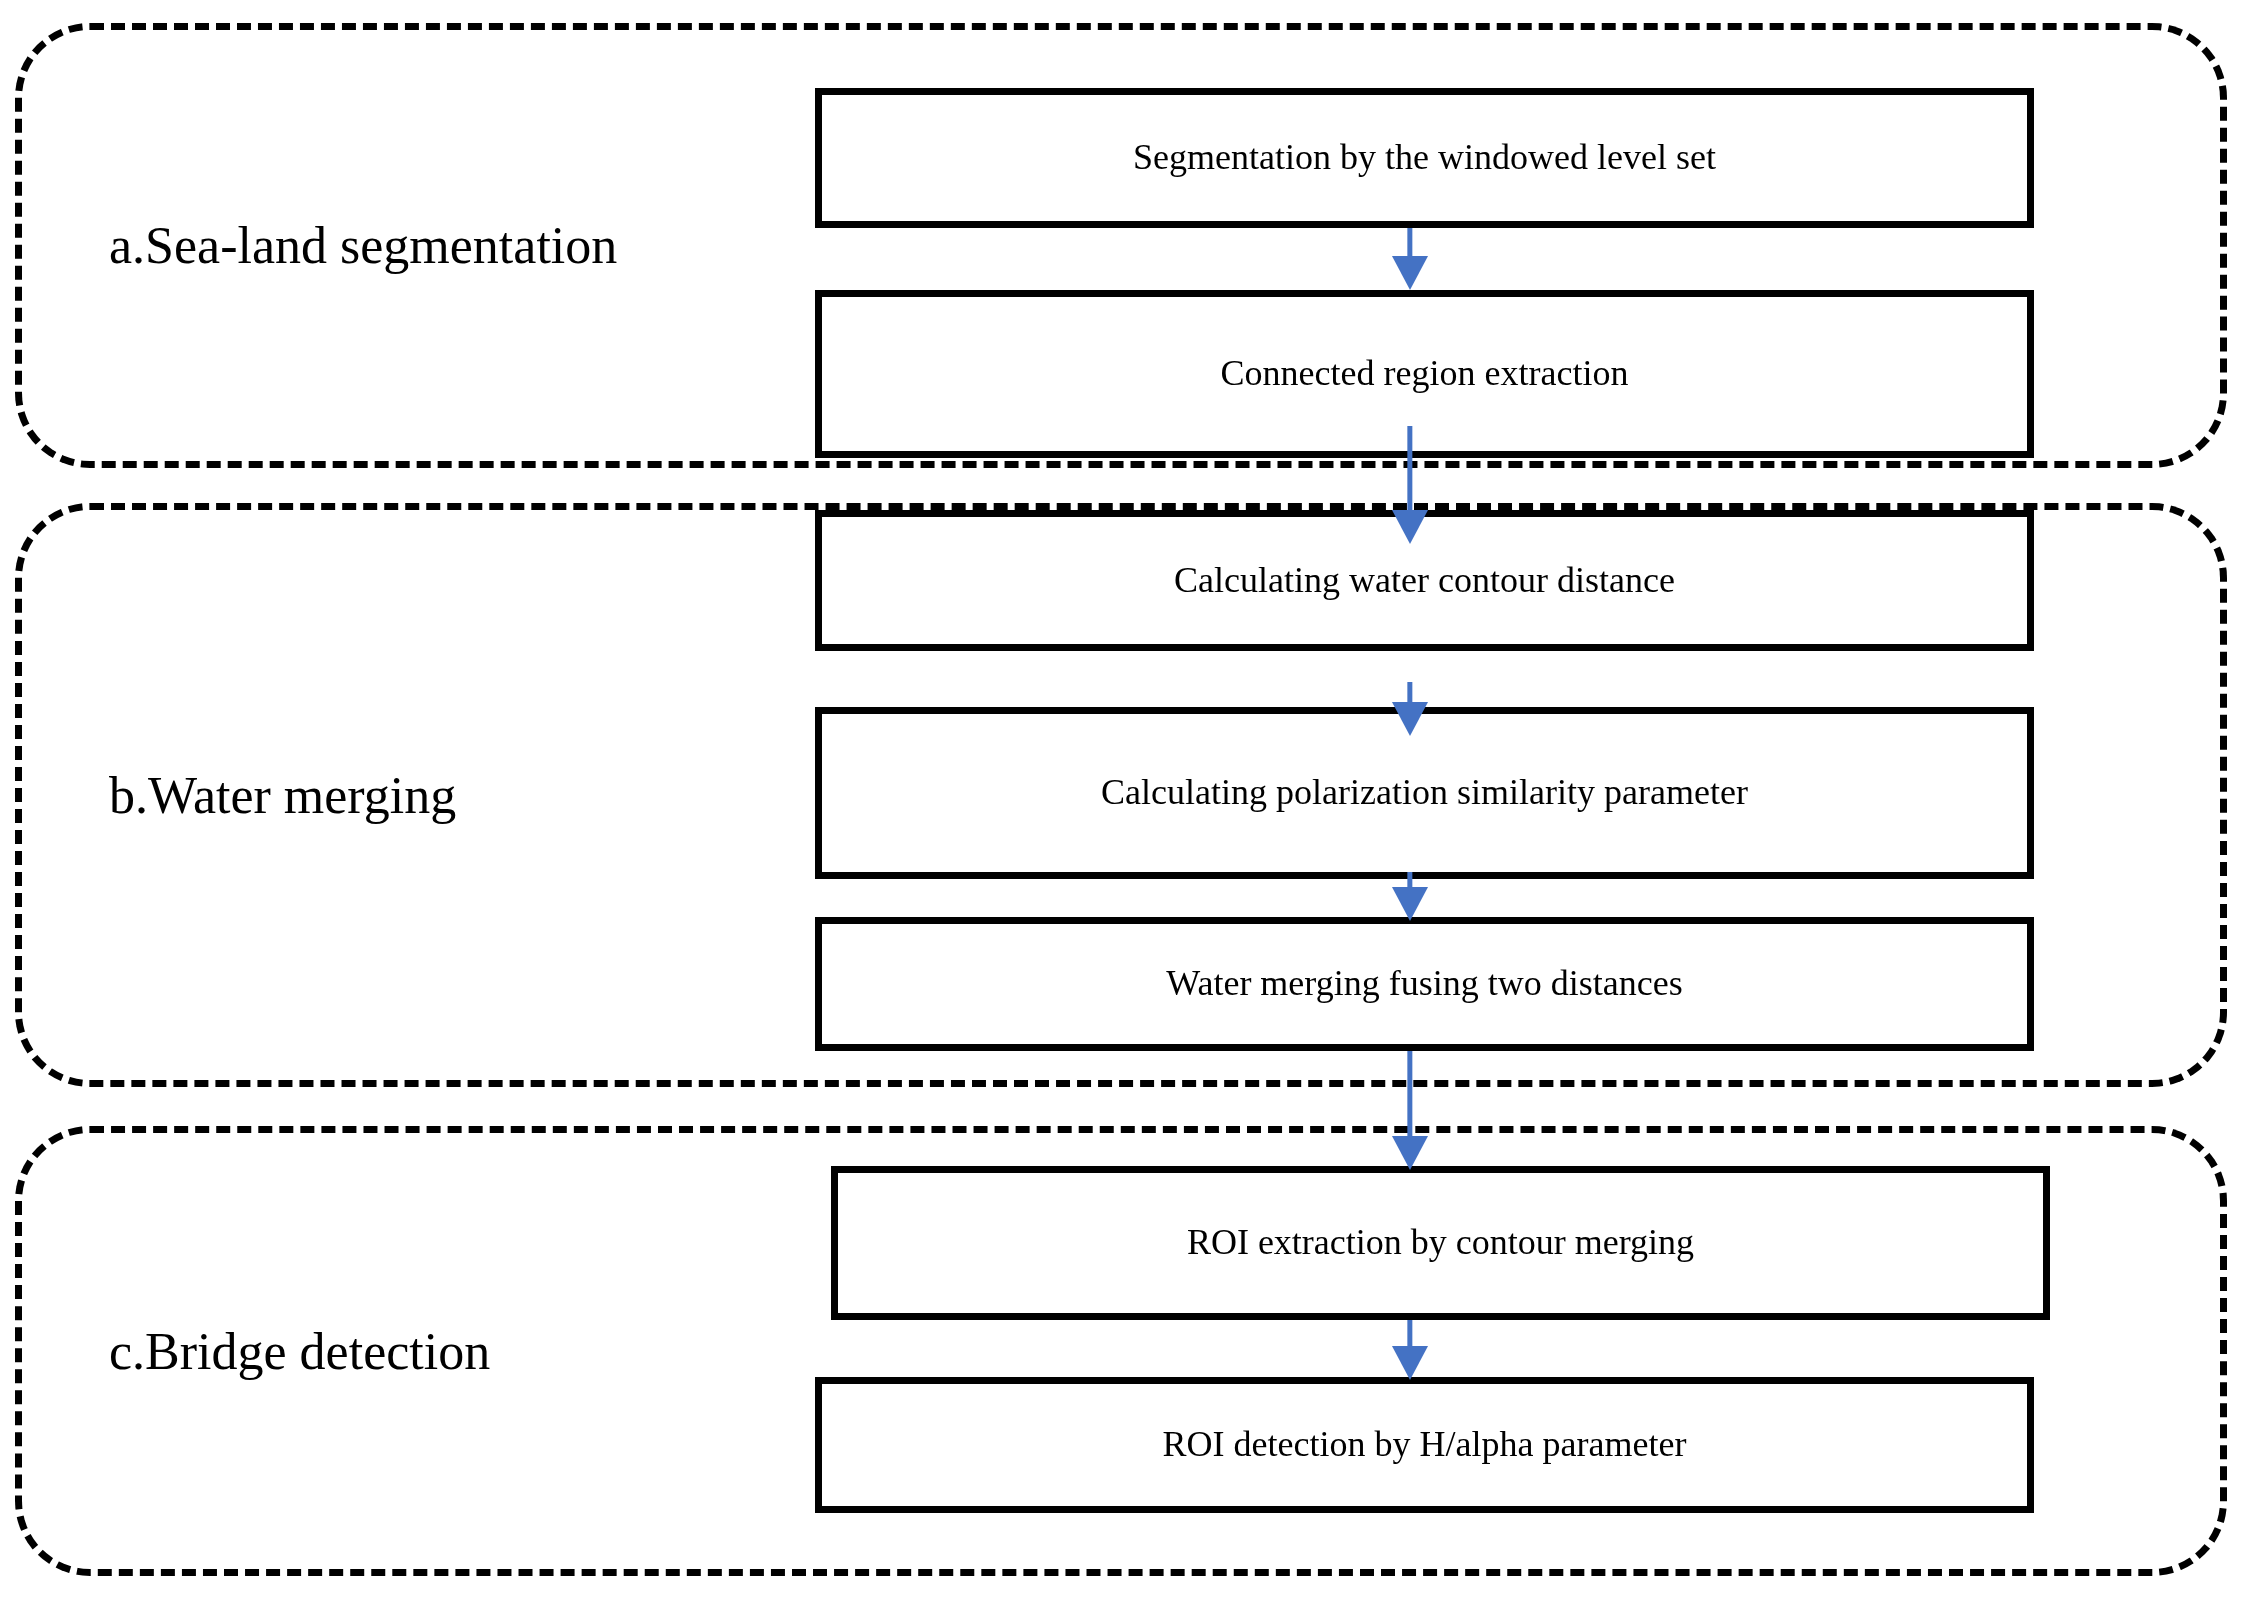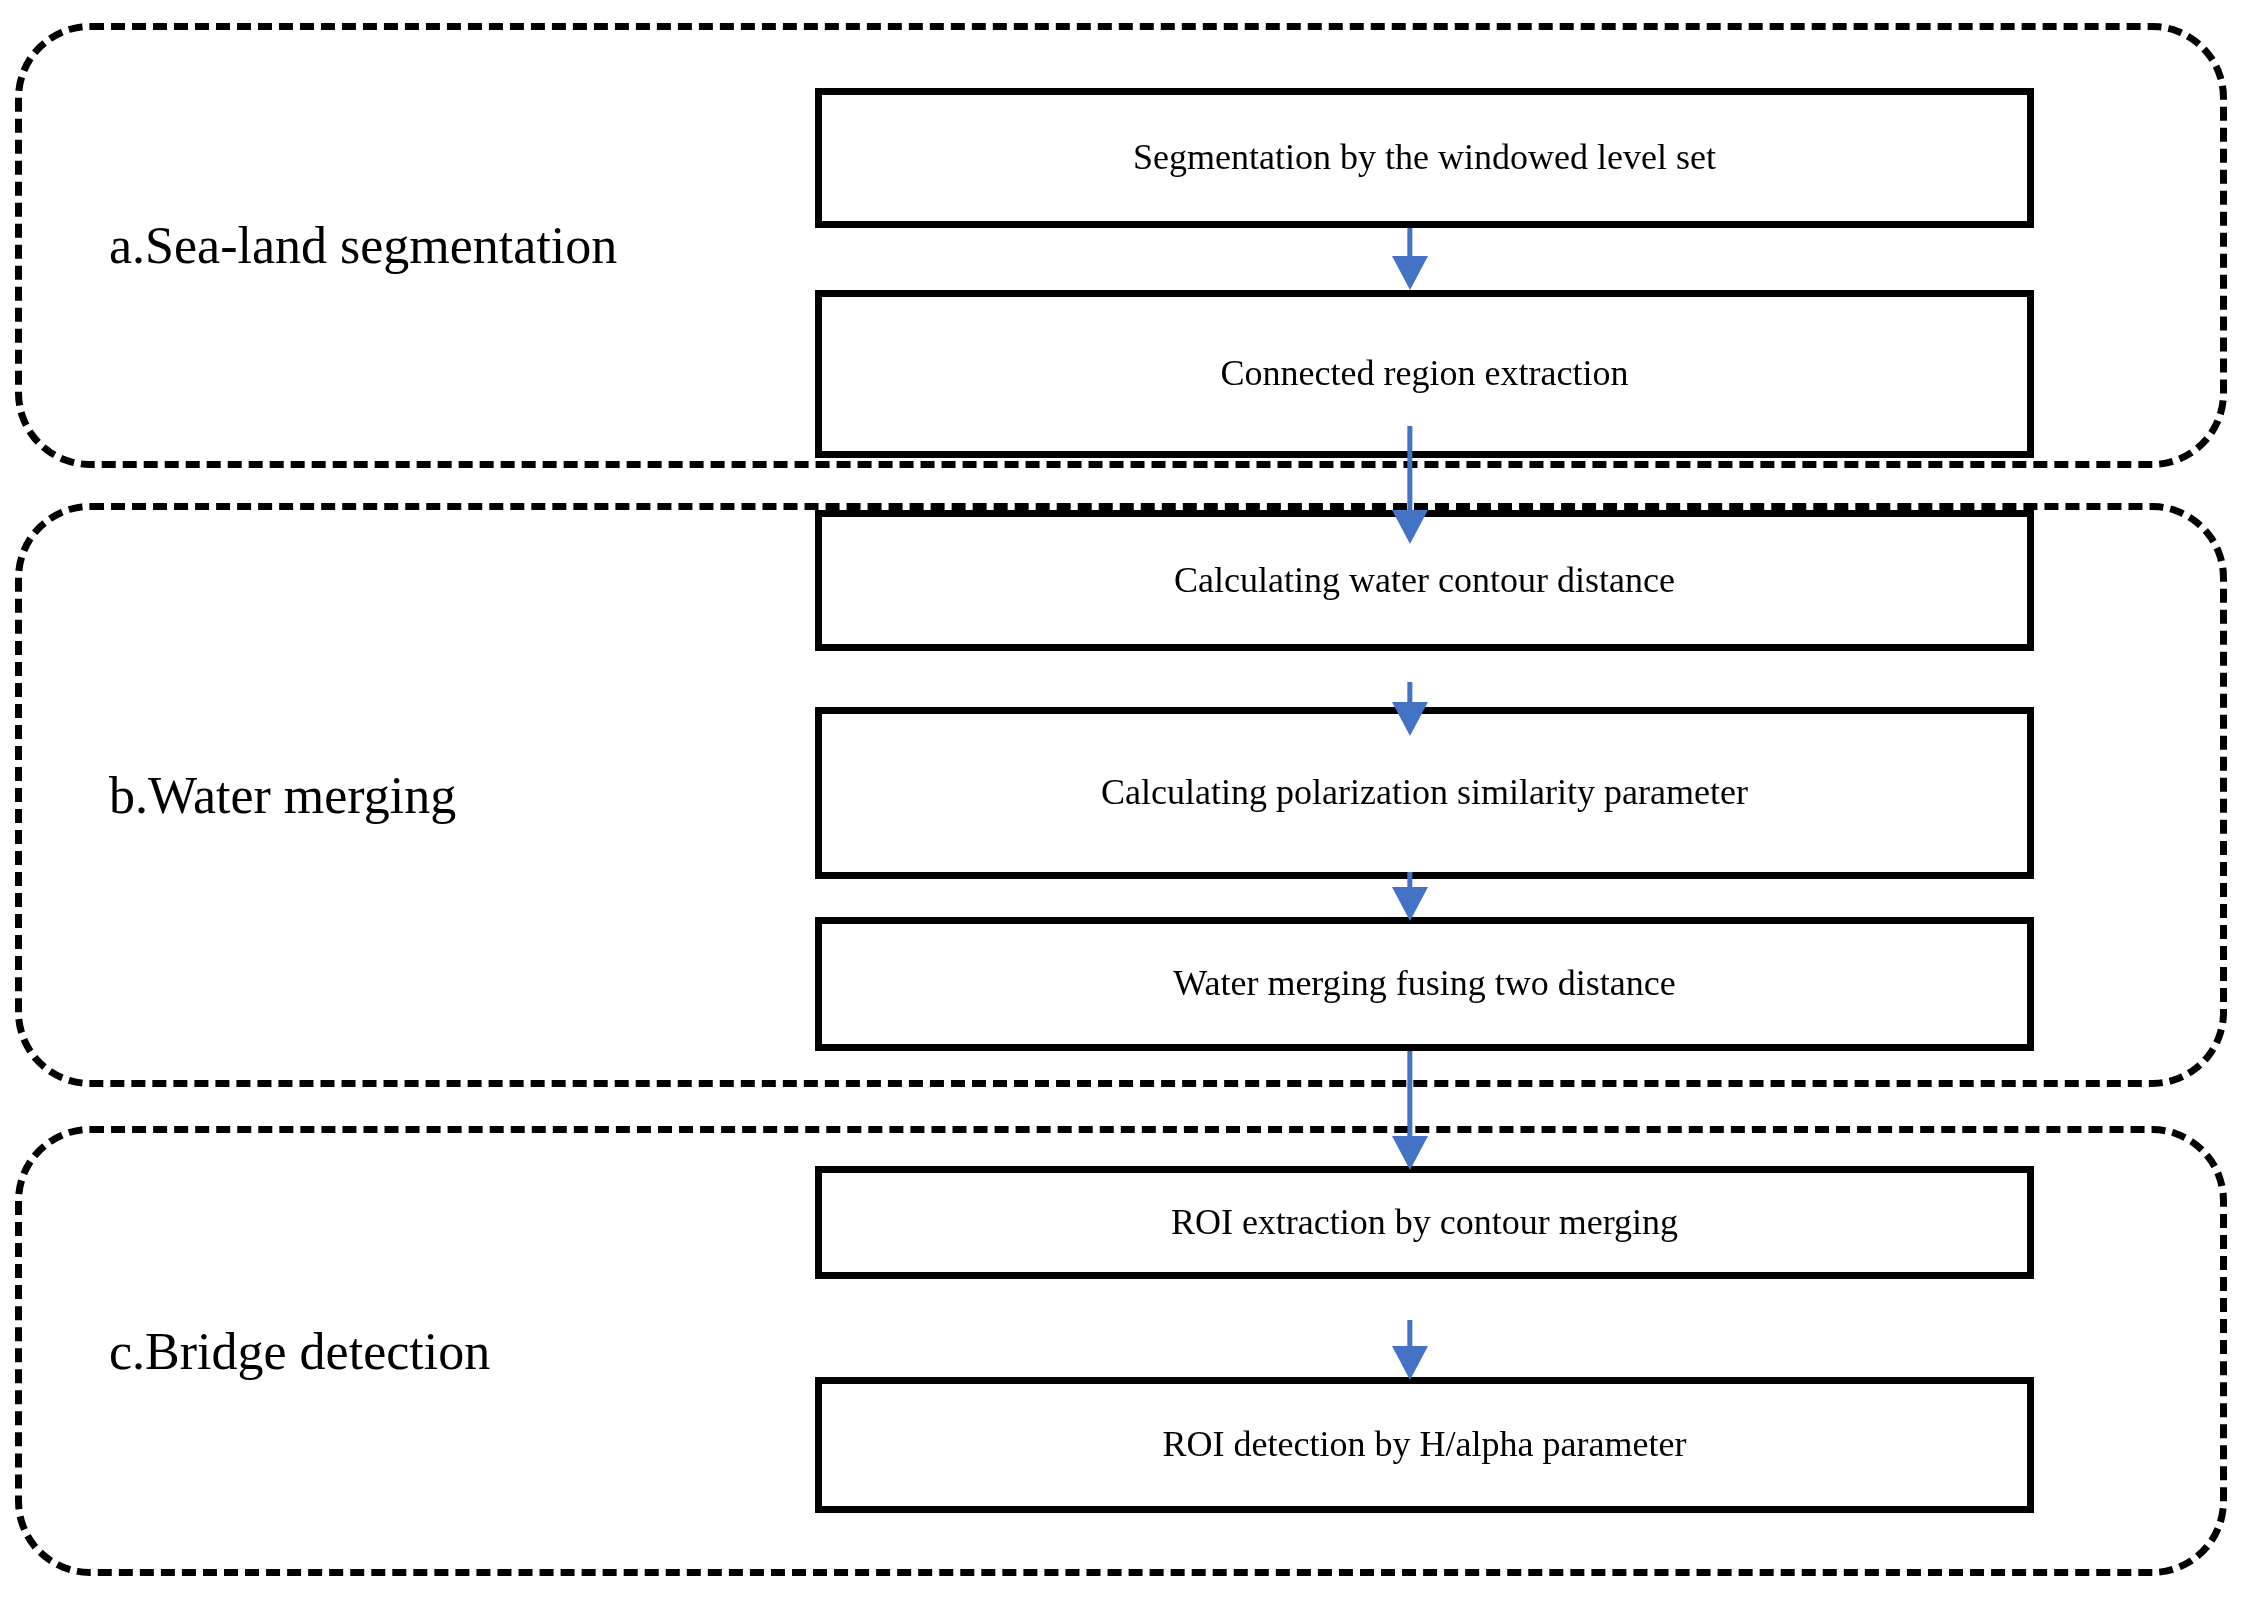--- a/index.html
+++ b/index.html
@@ -53,21 +53,21 @@
     text-align: center;
     font-size: 36px;
     line-height: 1.1;
     padding: 0 22.6px;
   }
   .box-a1 { top: 88px;  height: 140px; }
   .box-a2 { top: 290px;  height: 168px; }
   .box-b1 { top: 510px;  height: 141px; }
   .box-b2 { top: 707px;  height: 172px; }
   .box-b3 { top: 917px; height: 134px; }
-  .box-c1 { top: 1166px; height: 113px; }
+  .box-c1 { top: 1166px; height: 154px; margin-left: 16px; }
   .box-c2 { top: 1377px; height: 136px; }
 
   
   .arrow {
     position: absolute;
     left: 1392px;
     width: 36px;
     z-index: 5;
   }
   .arrow-line {
@@ -114,21 +114,21 @@
   </div>
 
   <div class="flow-box box-a1">Segmentation by the windowed level set</div>
 
   <div class="flow-box box-a2">Connected region extraction</div>
 
   <div class="flow-box box-b1">Calculating water contour distance</div>
 
   <div class="flow-box box-b2">Calculating polarization similarity parameter</div>
 
-  <div class="flow-box box-b3">Water merging fusing two distance</div>
+  <div class="flow-box box-b3">Water merging fusing two distances</div>
 
   <div class="flow-box box-c1">ROI extraction by contour merging</div>
 
   <div class="flow-box box-c2">ROI detection by H/alpha parameter</div>
 
   <div class="arrow arr-1">
     <div class="arrow-line"></div>
     <div class="arrow-head"></div>
   </div>
   <div class="arrow arr-2">

